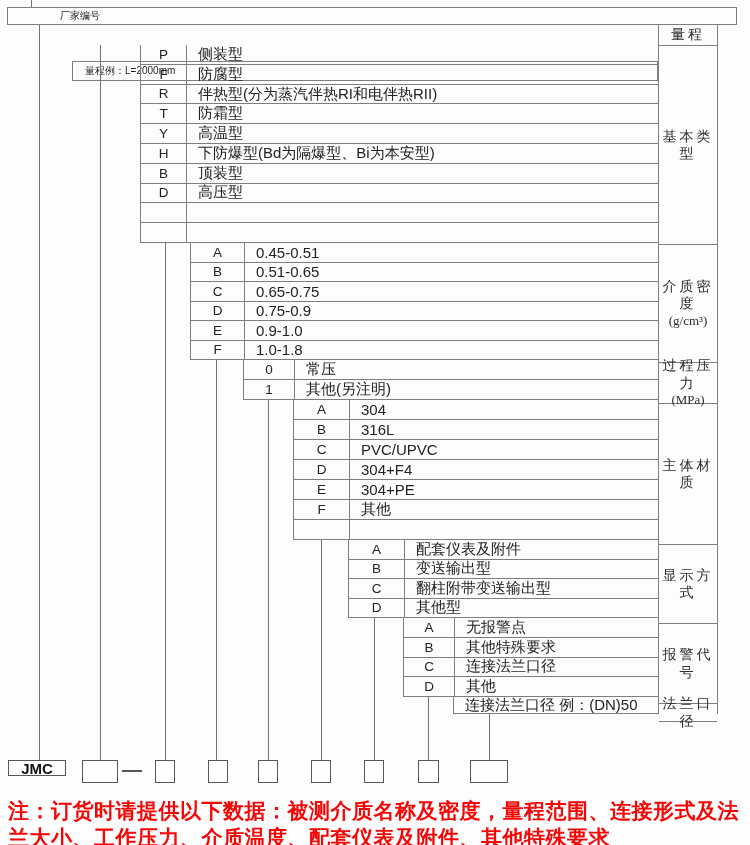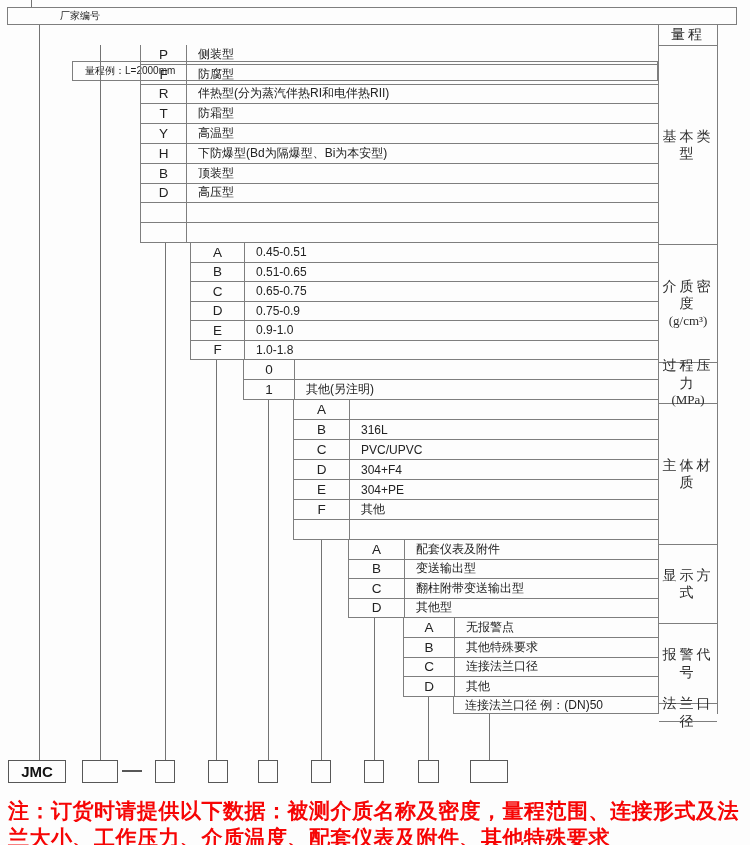--- a/index.html
+++ b/index.html
@@ -15,21 +15,21 @@
   
   .section{border-left:1px solid #7e7e7e;display:flex;flex-direction:column;}
   .section .row{flex:1;display:flex;border-bottom:1px solid #7e7e7e;min-height:0;}
   .section .letter{
     width:var(--lw);flex:0 0 var(--lw);border-right:1px solid #7e7e7e;
     display:flex;align-items:center;justify-content:center;
     font-size:13.5px;color:#222;
   }
   .section .desc{
     flex:1;display:flex;align-items:center;padding-left:11px;
-    font-size:12px;color:#222;white-space:nowrap;overflow:hidden;
+    font-size:15px;color:#222;white-space:nowrap;overflow:hidden;
   }
   
   .rightcol{border-left:1px solid #7e7e7e;border-right:1px solid #7e7e7e;display:flex;flex-direction:column;}
   .rcell{
     border-bottom:1px solid #7e7e7e;display:flex;flex-direction:column;
     align-items:center;justify-content:center;
     font-family:"Liberation Serif","DejaVu Serif",serif;
     font-size:14px;color:#2e2e2e;letter-spacing:3px;text-align:center;line-height:1.25;
   }
   .rcell .sub{letter-spacing:0;font-size:13px;}
@@ -154,29 +154,31 @@
         <div class="desc">0.9-1.0</div>
       </div>
       <div class="row">
         <div class="letter">F</div>
         <div class="desc">1.0-1.8</div>
       </div>
     </div>
   <div class="abs section" style="left:243px;top:360px;width:415px;height:40px;--lw:50px;">
       <div class="row">
         <div class="letter">0</div>
+        <div class="desc">常压</div>
       </div>
       <div class="row">
         <div class="letter">1</div>
         <div class="desc">其他(另注明)</div>
       </div>
     </div>
   <div class="abs section" style="left:293px;top:400px;width:365px;height:140px;--lw:55px;">
       <div class="row">
         <div class="letter">A</div>
+        <div class="desc">304</div>
       </div>
       <div class="row">
         <div class="letter">B</div>
         <div class="desc">316L</div>
       </div>
       <div class="row">
         <div class="letter">C</div>
         <div class="desc">PVC/UPVC</div>
       </div>
       <div class="row">
@@ -241,21 +243,21 @@
   <div class="gline" style="left:39px;top:25px;height:735px;"></div>
   <div class="gline" style="left:100px;top:45px;height:715px;"></div>
   <div class="gline" style="left:165px;top:243px;height:517px;"></div>
   <div class="gline" style="left:216px;top:360px;height:400px;"></div>
   <div class="gline" style="left:268px;top:400px;height:360px;"></div>
   <div class="gline" style="left:321px;top:540px;height:220px;"></div>
   <div class="gline" style="left:374px;top:618px;height:142px;"></div>
   <div class="gline" style="left:428px;top:697px;height:63px;"></div>
   <div class="gline" style="left:489px;top:714px;height:46px;"></div>
 
-  <div class="abs codebox" style="left:8px;top:760px;width:58px;height:23px;">
+  <div class="abs codebox" style="left:8px;top:760px;width:58px;height:16px;">
     <span>JMC</span>
   </div>
   <div class="abs codebox" style="left:82px;top:760px;width:36px;height:23px;"></div>
   <div class="dash" style="left:122px;top:770px;width:20px;"></div>
   <div class="abs codebox" style="left:155px;top:760px;width:20px;height:23px;"></div>
   <div class="abs codebox" style="left:208px;top:760px;width:20px;height:23px;"></div>
   <div class="abs codebox" style="left:258px;top:760px;width:20px;height:23px;"></div>
   <div class="abs codebox" style="left:311px;top:760px;width:20px;height:23px;"></div>
   <div class="abs codebox" style="left:364px;top:760px;width:20px;height:23px;"></div>
   <div class="abs codebox" style="left:418px;top:760px;width:21px;height:23px;"></div>

